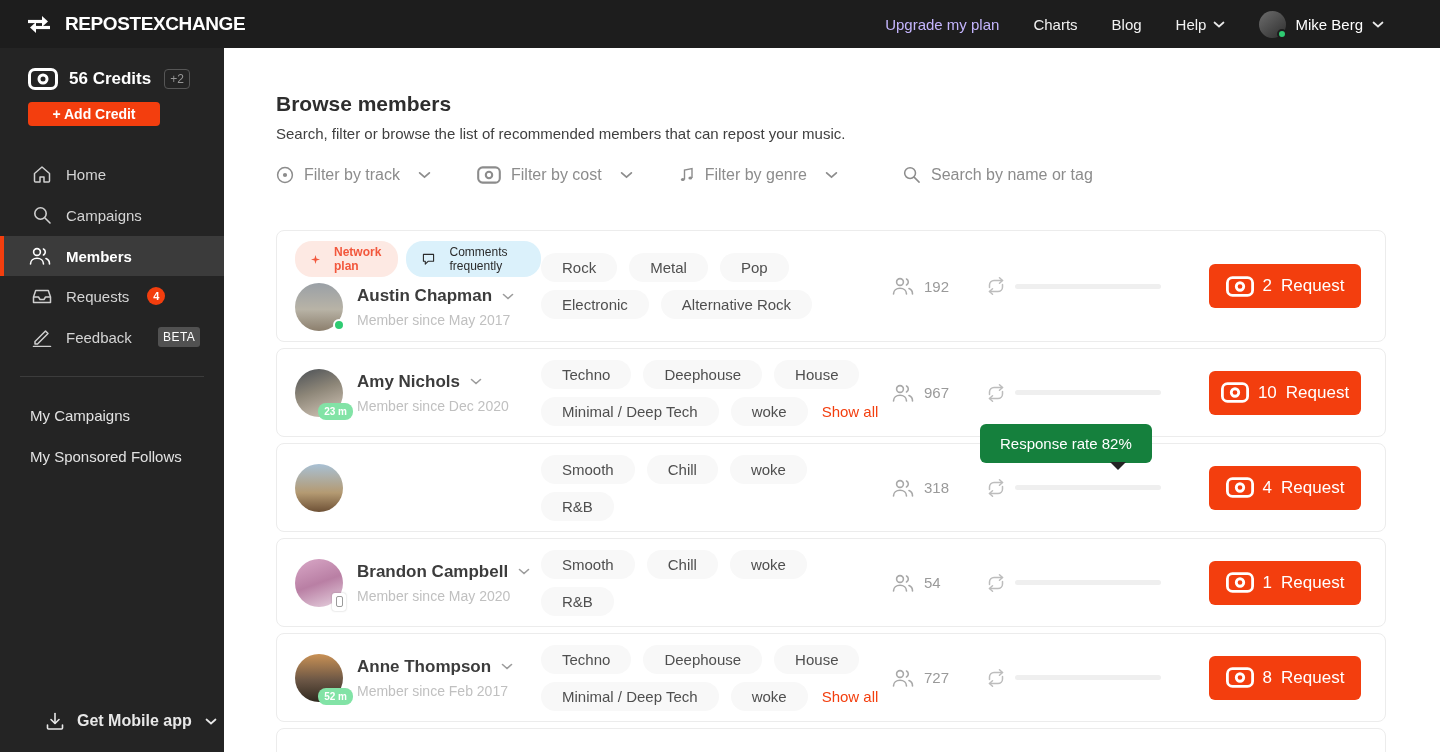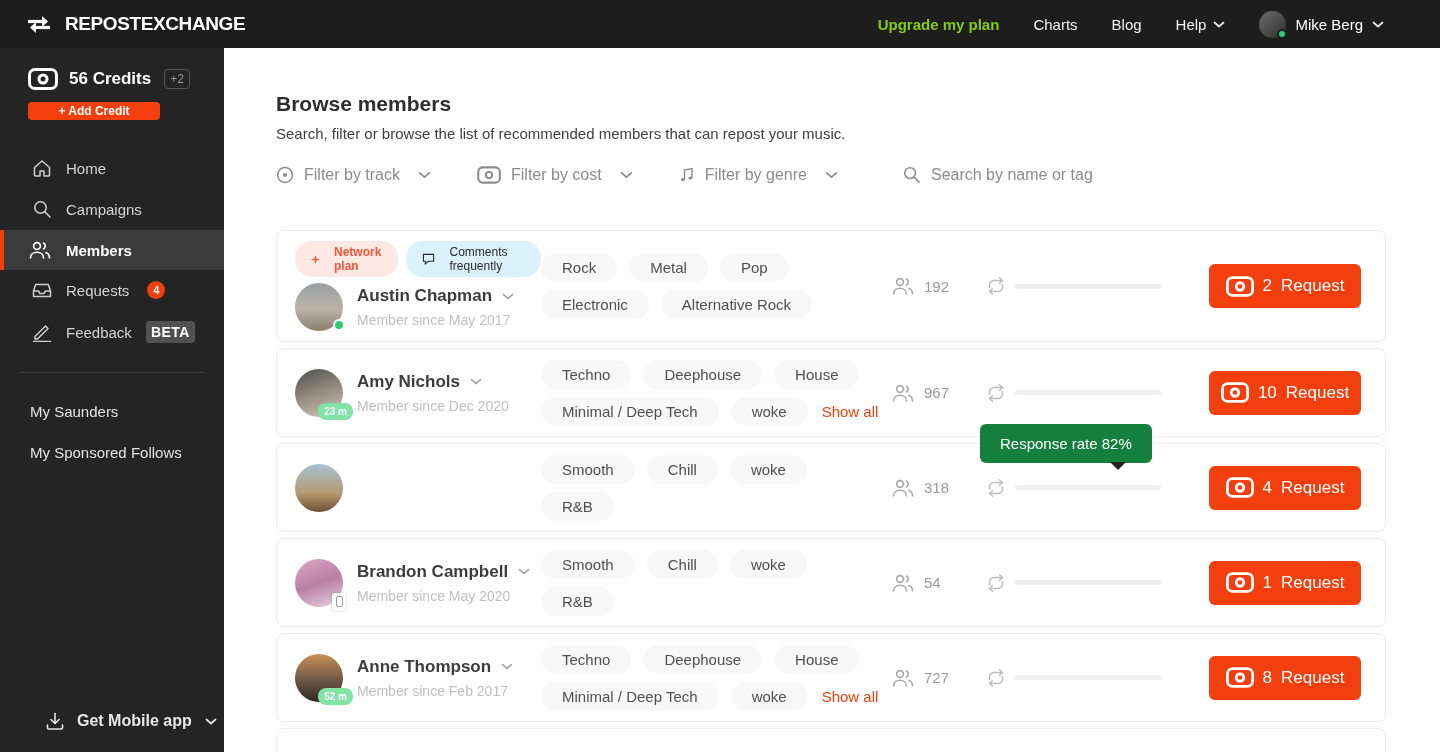--- a/index.html
+++ b/index.html
@@ -5,48 +5,48 @@
   * { margin:0; padding:0; box-sizing:border-box; }
   html,body { width:1440px; height:752px; overflow:hidden; background:#fff;
     font-family:"Liberation Sans", sans-serif; }
 
   
   .topbar { height:48px; background:#1d1d1d; display:flex; align-items:center; width:100%; }
   .logo { width:224px; padding-left:26px; display:flex; align-items:center; gap:13px; }
   .logo-text { color:#fff; font-size:19px; font-weight:800; letter-spacing:-0.4px; }
   .topnav { margin-left:auto; display:flex; align-items:center; gap:34px; padding-right:56px; }
   .topnav a { text-decoration:none; color:#f2f2f2; font-size:15px; cursor:pointer; }
-  .topnav .upgrade { color:#84cc16; font-weight:700; }
+  .topnav .upgrade { color:#c4b5fd; font-weight:400; }
   .nav-drop { display:flex; align-items:center; gap:7px; color:#f2f2f2; font-size:15px; cursor:pointer; }
   .chev { color:#e8e8e8; }
   .user { display:flex; align-items:center; gap:9px; cursor:pointer; }
   .user-avatar { width:27px; height:27px; border-radius:50%;
     background:linear-gradient(140deg,#6d6d6d,#2e2e2e); position:relative; }
   .user-avatar .dot { position:absolute; bottom:-1px; right:-1px; width:10px; height:10px;
     background:#2FCB72; border-radius:50%; border:2px solid #1d1d1d; }
   .user-name { color:#fff; font-size:15px; }
 
   
   .shell { display:flex; height:704px; }
 
   
   .sidebar { width:224px; background:#242424; display:flex; flex-direction:column; padding-top:20px; flex-shrink:0; }
   .credits-row { display:flex; align-items:center; gap:11px; padding-left:28px; color:#fff; }
   .credits-label { font-size:17px; font-weight:700; }
   .credits-extra { border:1px solid #565656; color:#969696; font-size:12px; border-radius:4px; padding:2px 5px; margin-left:2px; }
-  .add-credit { margin:12px 0 28px 28px; width:132px; height:18px; border:none; border-radius:4px;
-    background:#F33E0E; color:#fff; font-size:12px; font-weight:700; cursor:pointer; font-family:inherit; }
+  .add-credit { margin:12px 0 28px 28px; width:132px; height:24px; border:none; border-radius:4px;
+    background:#F33E0E; color:#fff; font-size:14px; font-weight:700; cursor:pointer; font-family:inherit; }
   .menu { display:flex; flex-direction:column; }
   .menu-item { display:flex; align-items:center; gap:14px; padding:11px 17px 11px 28px; color:#d4d4d4;
     font-size:15px; cursor:pointer; border-left:4px solid transparent; }
   .menu-item svg { flex-shrink:0; }
   .menu-item.active { background:#3b3b3b; border-left-color:#F33E0E; color:#fff; font-weight:700; padding-left:24px; }
   .count-badge { background:#F33E0E; color:#fff; width:18px; height:18px; border-radius:50%;
     font-size:11px; font-weight:700; display:inline-flex; align-items:center; justify-content:center; margin-left:4px; }
-  .beta-tag { background:#515151; color:#fff; font-size:14px; letter-spacing:.5px; padding:3px 5px; border-radius:3px; margin-left:0;font-weight:bold; }
+  .beta-tag { background:#515151; color:#fff; font-size:12px; letter-spacing:.5px; padding:3px 5px; border-radius:3px; margin-left:12px; }
   .divider { height:1px; background:#3c3c3c; margin:18px 20px; }
   .side-link { color:#e2e2e2; font-size:15px; padding:12px 0 12px 30px; cursor:pointer; }
   .mobile-row { margin-top:auto; margin-bottom:22px; display:flex; align-items:center; gap:13px;
     padding-left:46px; color:#e8e8e8; font-size:16px; font-weight:700; cursor:pointer; }
 
   
   .main { flex:1; padding:44px 54px 0 52px; overflow:hidden; }
   .page-title { font-size:21px; font-weight:700; color:#2e2e2e; }
   .page-subtitle { margin-top:9px; font-size:15px; color:#3f3f3f; }
   .filters { margin-top:23px; display:flex; align-items:center; gap:46px; }
@@ -210,21 +210,21 @@
               <path d="M1.5 19.5h17" stroke-linecap="round"></path>
             </svg>
         </span>
         <span>Feedback</span>
         <span class="beta-tag">BETA</span>
       </div>
     </div>
 
     <div class="divider"></div>
 
-    <div class="side-link">My Saunders</div>
+    <div class="side-link">My Campaigns</div>
     <div class="side-link">My Sponsored Follows</div>
 
     <div class="mobile-row">
       <span>
         <svg width="18" height="18" viewBox="0 0 18 18" fill="none" stroke="#e8e8e8" stroke-width="1.6" stroke-linecap="round" stroke-linejoin="round">
             <path d="M9 1.5v9.5"></path>
             <path d="M5 7.5l4 4 4-4"></path>
             <path d="M1.5 13v3a1 1 0 0 0 1 1h13a1 1 0 0 0 1-1v-3"></path>
           </svg>
       </span>

